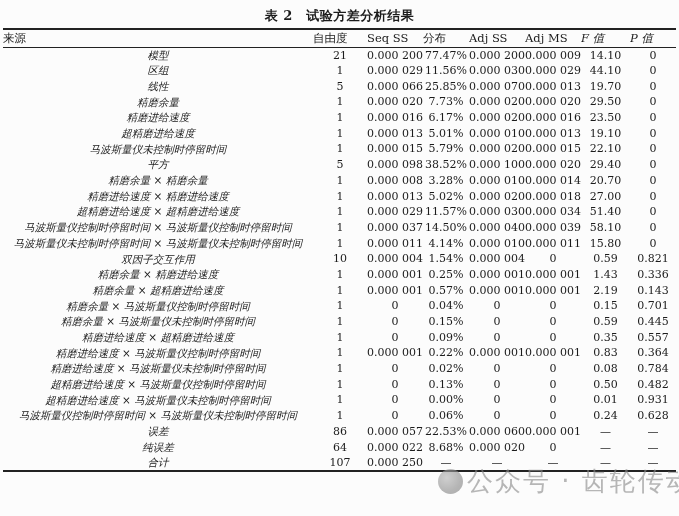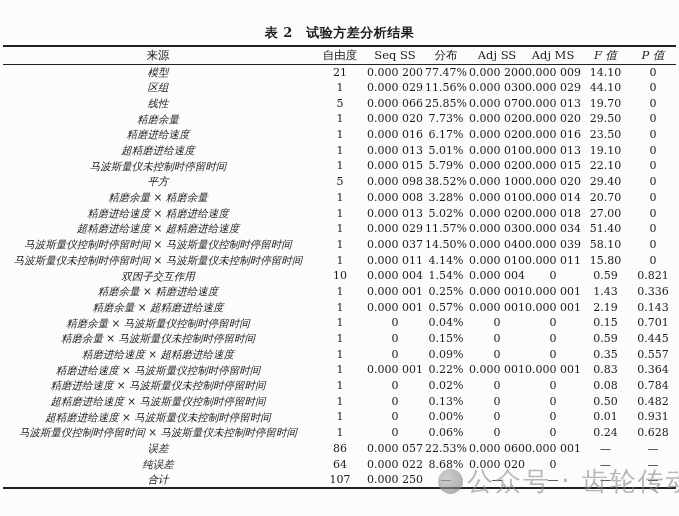--- a/index.html
+++ b/index.html
@@ -8,37 +8,37 @@
     width:679px;height:516px;
     background:#fcfcfc;
     font-family:"DejaVu Serif","Liberation Serif",serif;
     color:#1c1c1c;
     overflow:hidden;
   }
   .title{
     text-align:center;
     font-size:13px;
     font-weight:bold;
-    padding-top:24px;
+    padding-top:7px;
     height:21px;
     letter-spacing:0.5px;
   }
   table.anova{
     border-collapse:collapse;
     table-layout:fixed;
     width:673px;
     margin:0 3px;
     border-top:2px solid #222;
     border-bottom:2px solid #222;
   }
   table.anova thead tr{height:18px;}
   table.anova thead th{
     font-size:11.5px;
     font-weight:normal;
-    text-align:center;
+    text-align:left;
     vertical-align:middle;
     border-bottom:1.2px solid #222;
     padding:0;
     white-space:nowrap;
     overflow:hidden;
   }
   table.anova thead th.it{font-style:italic;}
   table.anova tbody tr{height:15.7px;}
   table.anova tbody td{
     font-size:11px;

